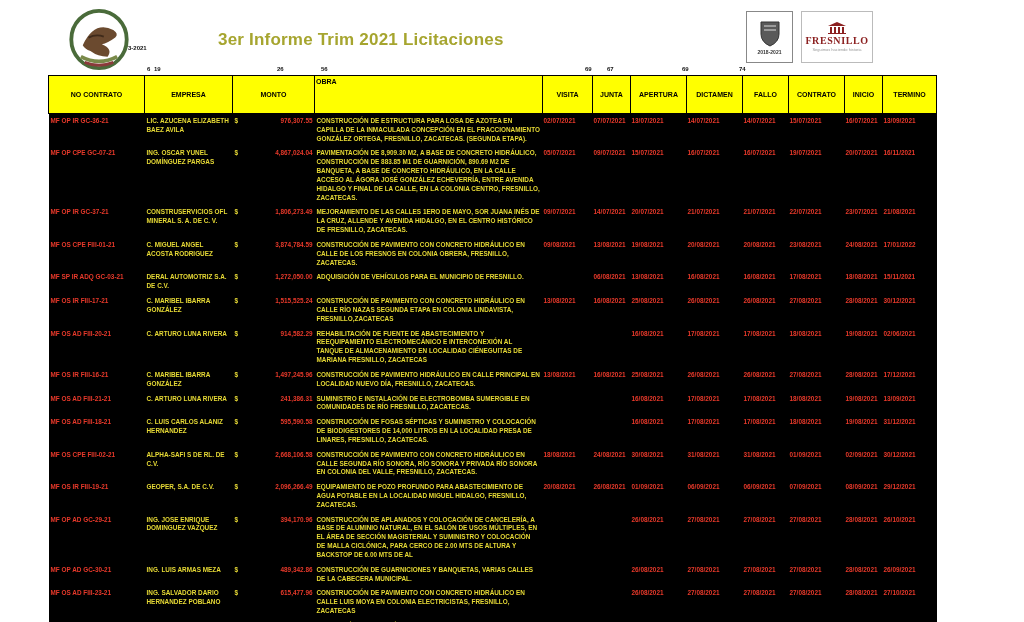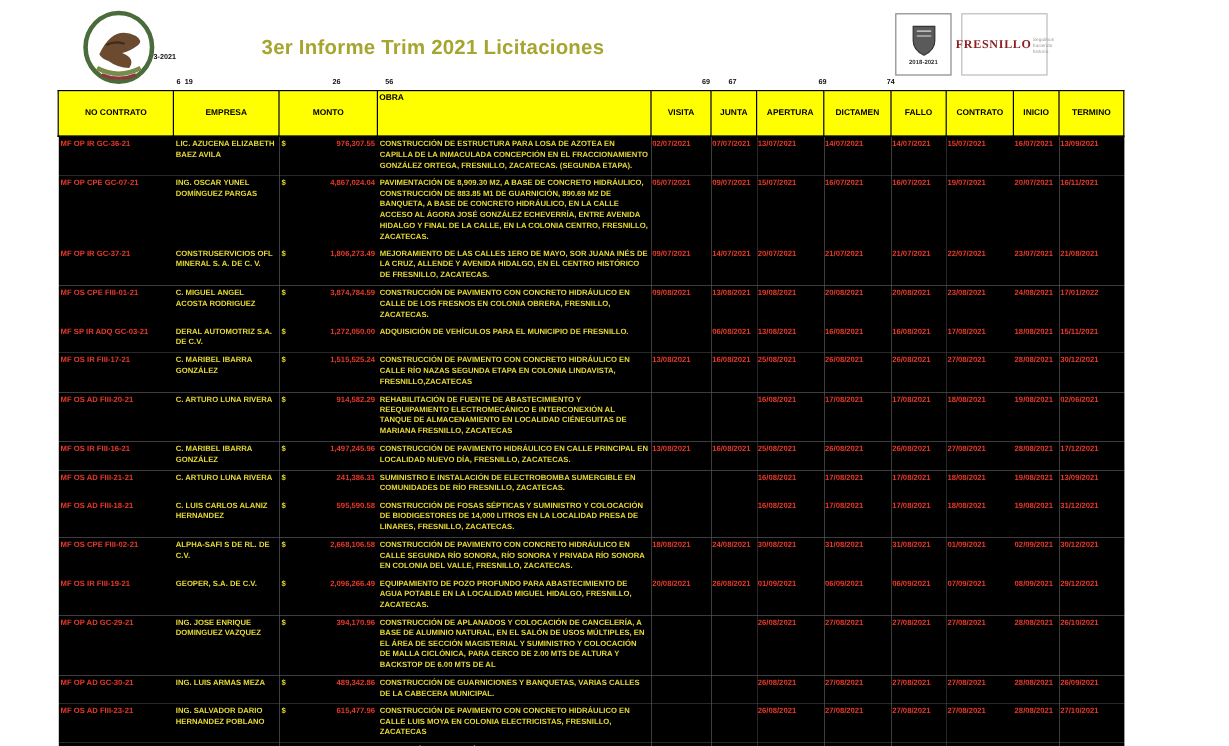--- a/index.html
+++ b/index.html
@@ -29,21 +29,21 @@
   .logo-crest {
     position: absolute; left: 746px; top: 11px; width: 47px; height: 52px;
     border: 1px solid #888; background: #fff;
     display: flex; flex-direction: column; align-items: center; justify-content: center; gap: 1px;
   }
   .crest-caption { font-size: 5px; color: #333; font-weight: 700; }
 
   .logo-fres {
     position: absolute; left: 801px; top: 11px; width: 72px; height: 52px;
     border: 1px solid #bbb; background: #fff;
-    display: flex; flex-direction: row; align-items: center; justify-content: center; gap: 1px;
+    display: flex; flex-direction: column; align-items: center; justify-content: center; gap: 1px;
   }
   .fres-name {
     font-family: "Liberation Serif", "DejaVu Serif", serif;
     font-size: 10px; font-weight: 700; color: var(--brand-red, #8b2020); letter-spacing: 0.6px;
   }
   .fres-tag { font-size: 4px; color: #999; }
 
   table.lic {
     position: absolute; left: 48px; top: 75px; width: 888px;
     border-collapse: collapse; table-layout: fixed;

